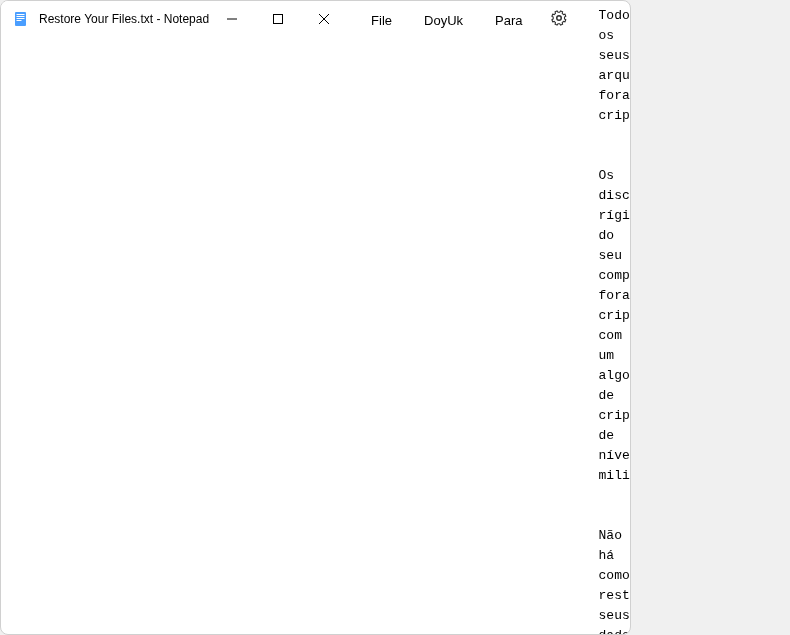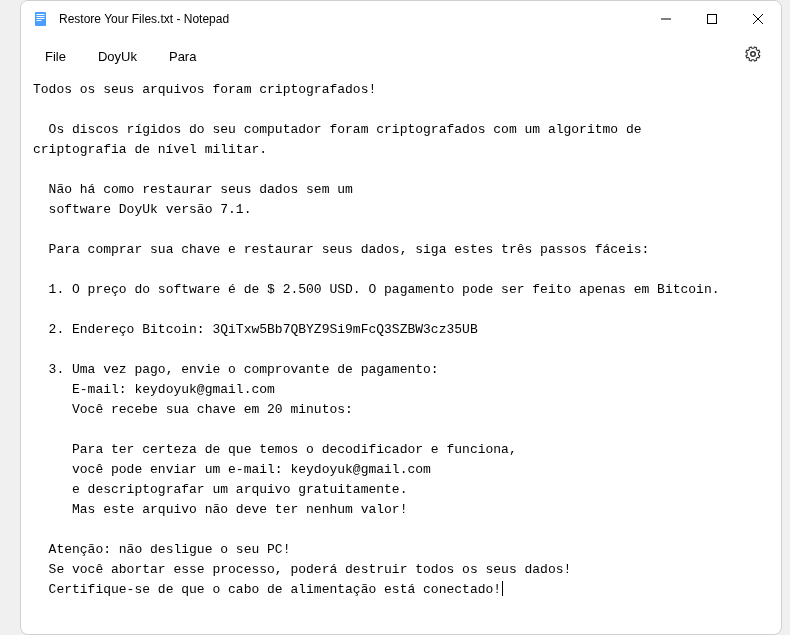--- a/index.html
+++ b/index.html
@@ -4,29 +4,28 @@
   <style>
     * { margin: 0; padding: 0; box-sizing: border-box; }
     body {
       font-family: 'Segoe UI', Tahoma, sans-serif;
       background: #f0f0f0;
       width: 790px;
       height: 635px;
       overflow: hidden;
     }
     .window {
-      width: 762px;
+      width: 631px;
       height: 635px;
       background: #ffffff;
       border: 1px solid #d0d0d0;
       border-radius: 8px;
       display: flex;
-      flex-direction: column;
+      flex-direction: row;
       overflow: hidden;
-      margin-left: 20px;
     }
     .titlebar {
       height: 36px;
       display: flex;
       align-items: center;
       padding: 0 0 0 12px;
       background: #ffffff;
       border-bottom: 1px solid transparent;
     }
     .titlebar-icon {

